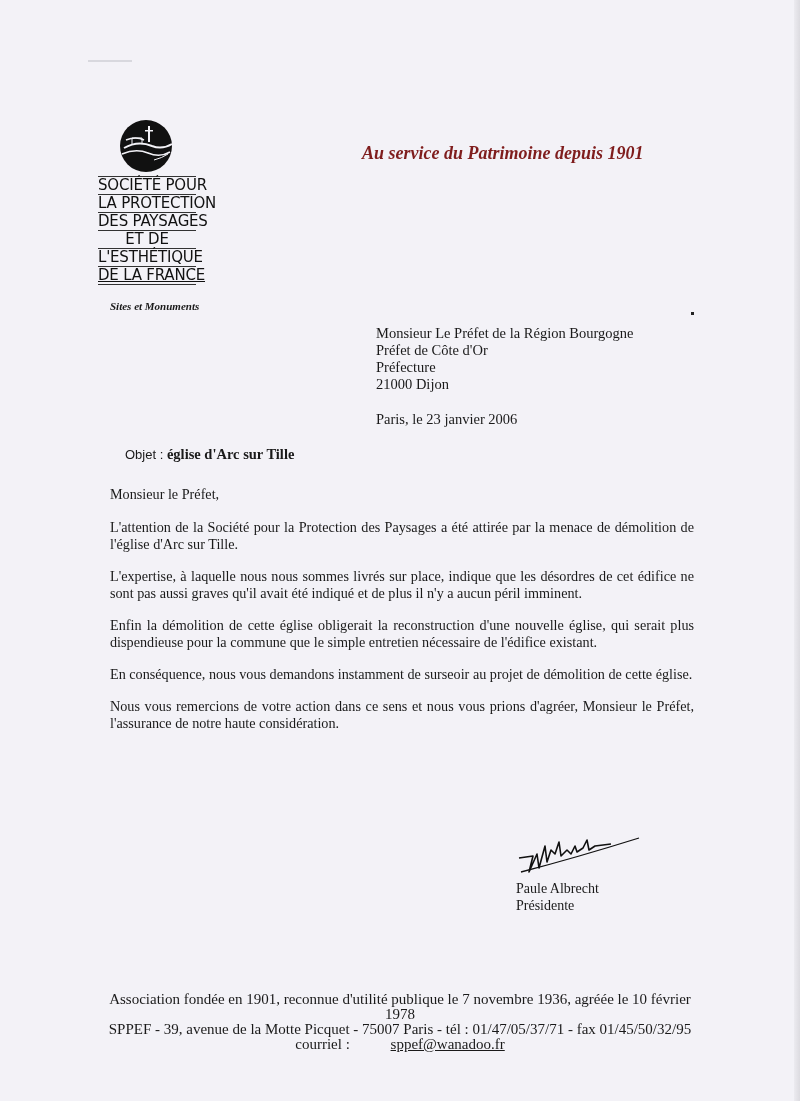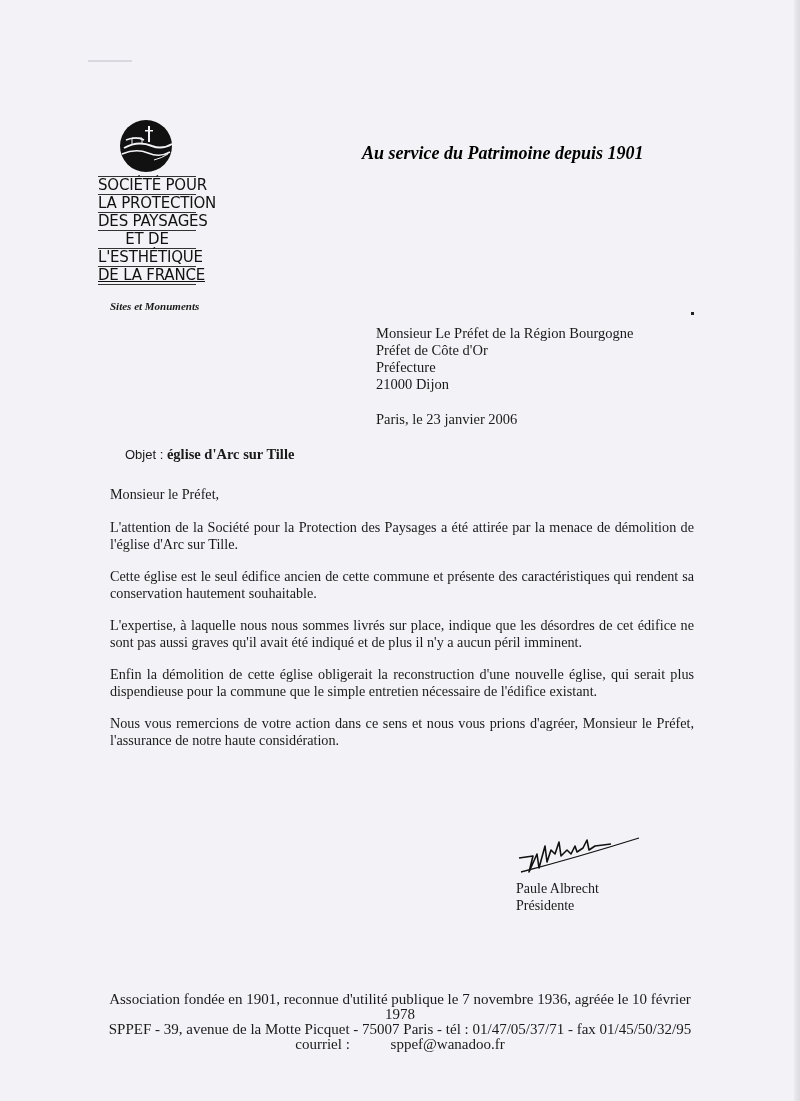--- a/index.html
+++ b/index.html
@@ -73,21 +73,21 @@
       color: #1a1a1a;
     }
     .tagline {
       position: absolute;
       left: 362px;
       top: 143px;
       font-family: "Liberation Serif", serif;
       font-style: italic;
       font-weight: bold;
       font-size: 18px;
-      color: #000000;
+      color: #7f1d1d;
       white-space: nowrap;
     }
     .dot-mark {
       position: absolute;
       width: 3px;
       height: 3px;
       background: #222;
     }
     .address {
       position: absolute;
@@ -153,20 +153,21 @@
       position: absolute;
       left: 100px;
       top: 992px;
       width: 600px;
       text-align: center;
       font-size: 15px;
       line-height: 15px;
       color: #1a1a1a;
     }
     .footer-email {
+      text-decoration: underline;
       padding-left: 37px;
     }
   </style>
 </head>
 <body>
 
 <div class="page-edge"></div>
 <div class="top-mark"></div>
 
 <div class="logo">
@@ -204,23 +205,23 @@
 
 <div class="date">Paris, le 23 janvier 2006</div>
 
 <div class="object">
   <span class="object-label">Objet : </span><span class="object-value">église d'Arc sur Tille</span>
 </div>
 
 <div class="body-text">
   <p class="salutation">Monsieur le Préfet,</p>
   <p>L'attention de la Société pour la Protection des Paysages a été attirée par la menace de démolition de l'église d'Arc sur Tille.</p>
-  <p>Cette église est le seul édifice ancien de cette commune et présente des caractéristiques qui rendent sa conservation hautement souhaitable.</p>
   <p>L'expertise, à laquelle nous nous sommes livrés sur place, indique que les désordres de cet édifice ne sont pas aussi graves qu'il avait été indiqué et de plus il n'y a aucun péril imminent.</p>
   <p>Enfin la démolition de cette église obligerait la reconstruction d'une nouvelle église, qui serait plus dispendieuse pour la commune que le simple entretien nécessaire de l'édifice existant.</p>
+  <p>En conséquence, nous vous demandons instamment de surseoir au projet de démolition de cette église.</p>
   <p>Nous vous remercions de votre action dans ce sens et nous vous prions d'agréer, Monsieur le Préfet,  l'assurance de notre haute considération.</p>
 </div>
 
 <svg class="signature" viewBox="0 0 130 50">
   <path d="M4 30 L18 28 L14 44 L22 26 L24 40 L30 18 L32 34 L36 22 L40 26 L44 14 L46 28 L52 22 L56 26 L60 18 L62 24 L68 20 L72 12 L74 22 L80 18 L96 16" stroke="#111" stroke-width="1.6" fill="none" stroke-linejoin="round"></path>
   <path d="M6 44 Q60 30 124 10" stroke="#111" stroke-width="1.3" fill="none"></path>
 </svg>
 
 <div class="signer">
   <div>Paule Albrecht</div>

